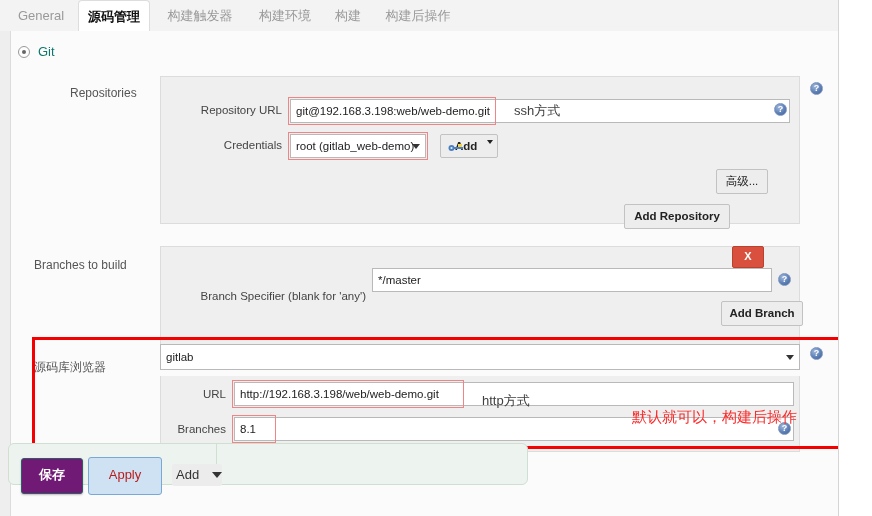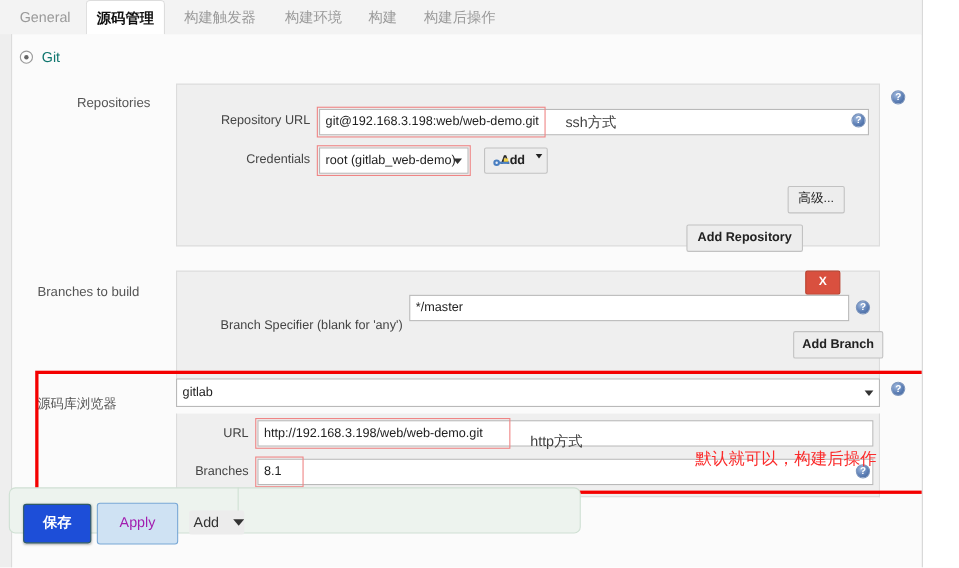--- a/index.html
+++ b/index.html
@@ -60,25 +60,25 @@
 
   .xbtn{position:absolute;background:#d9503f;border:1px solid #b8412f;border-radius:2px;
         color:#fff;font-size:11px;font-weight:bold;text-align:center;line-height:18px;cursor:pointer;}
 
   
   .keyicon{position:absolute;left:7px;top:8px;width:16px;height:9px;}
 
   
   .bottomwrap{position:absolute;left:8px;top:443px;width:520px;height:42px;
       background:#edf3ee;border:1px solid #cfe0d3;border-radius:6px;box-sizing:border-box;}
-  .savebtn{position:absolute;left:21px;top:458px;width:60px;height:34px;background:#1d4ed8;
+  .savebtn{position:absolute;left:21px;top:458px;width:60px;height:34px;background:#701a75;
       border:1px solid #2e5b66;border-radius:3px;color:#fff;font-size:13px;font-weight:bold;
       text-align:center;line-height:32px;cursor:pointer;box-shadow:0 1px 2px rgba(0,0,0,.25);}
   .applybtn{position:absolute;left:88px;top:457px;width:72px;height:36px;background:#cfe2f3;
-      border:1px solid #79a8d6;border-radius:3px;color:#a21caf;font-size:13px;text-align:center;
+      border:1px solid #79a8d6;border-radius:3px;color:#b91c1c;font-size:13px;text-align:center;
       line-height:34px;cursor:pointer;}
   .ghostcancel{position:absolute;left:64px;top:465px;font-size:13px;color:#cfcfcf;}
   .addsplit{position:absolute;left:172px;top:464px;width:46px;height:22px;background:#ececec;
       border-radius:2px;font-size:13px;color:#333;line-height:22px;padding-left:4px;cursor:pointer;}
   .addcaret{position:absolute;left:212px;top:472px;width:0;height:0;border-left:5px solid transparent;border-right:5px solid transparent;border-top:6px solid #333;}
   .divline{position:absolute;left:216px;top:443px;width:1px;height:42px;background:#cfe0d3;}
 </style>
 </head>
 <body>
 

